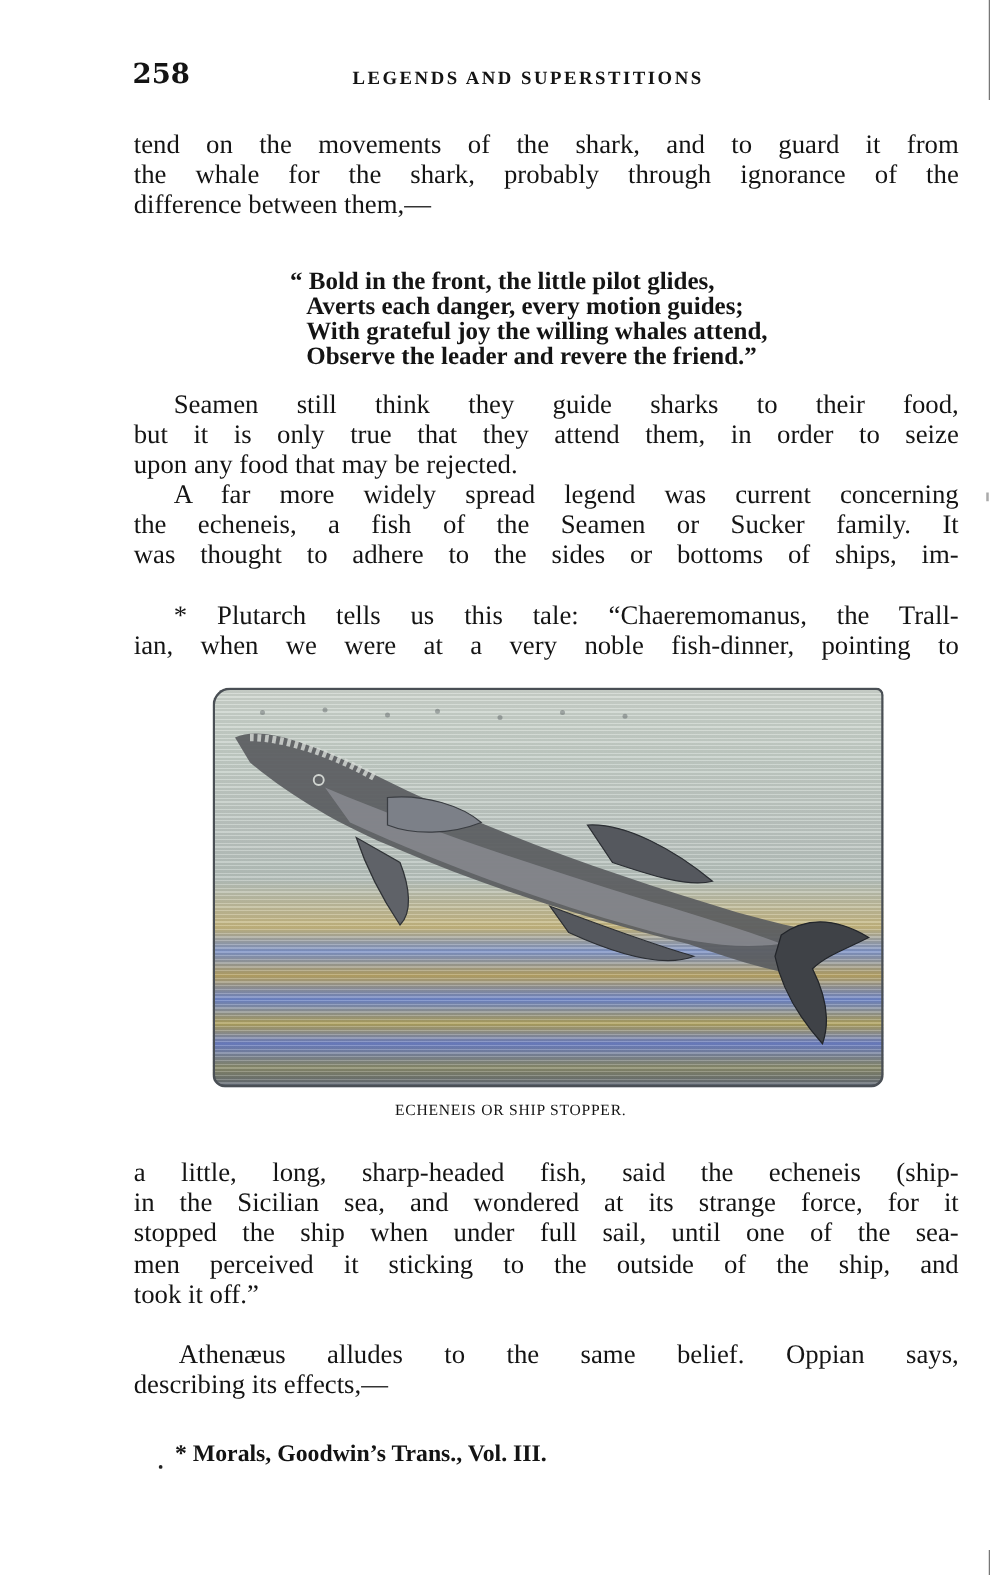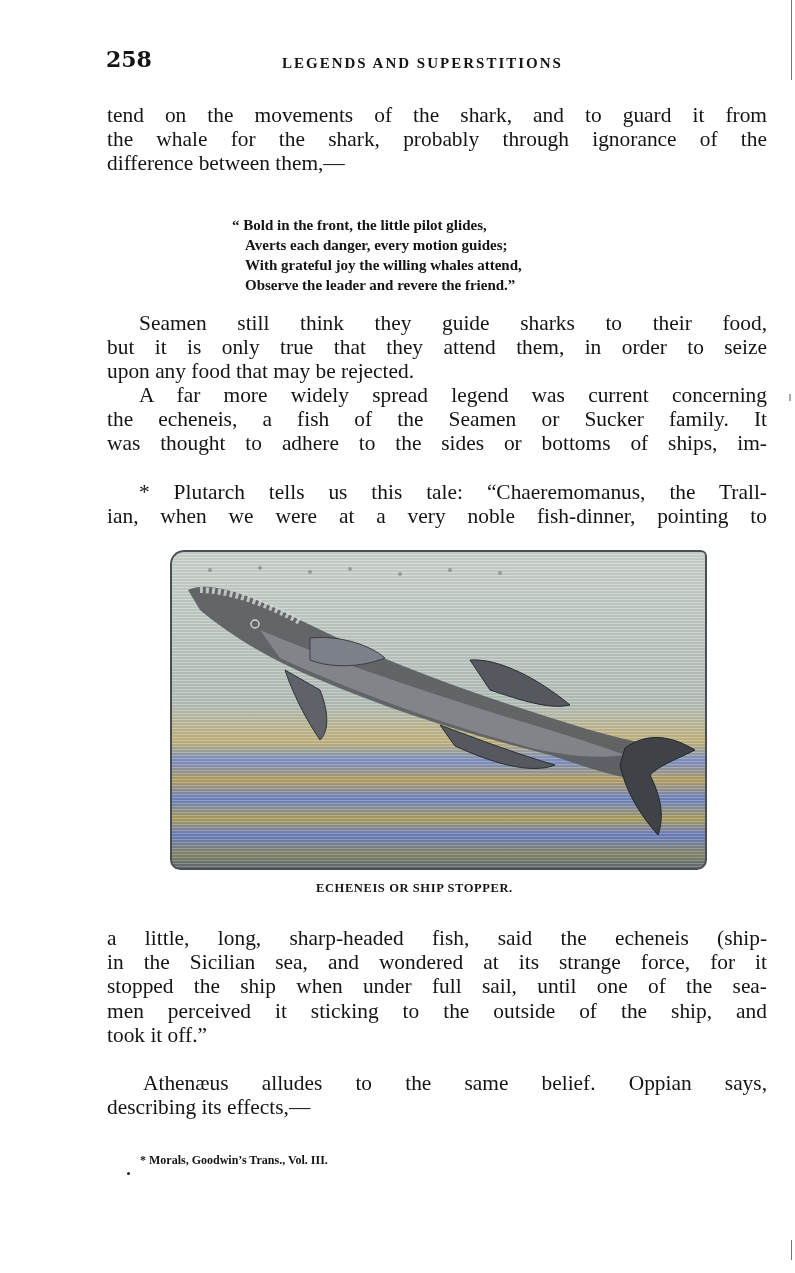--- a/index.html
+++ b/index.html
@@ -22,44 +22,44 @@
     }
     .body-text {
       position: absolute; left: 107px; width: 660px;
       font-size: 21.4px; line-height: 24.2px; text-align: justify;
       text-align-last: auto;
     }
     .line { display: block; text-align: justify; text-align-last: justify; white-space: nowrap; }
     .line.last { text-align-last: left; }
     .poem {
       position: absolute; left: 232px; top: 215px;
-      font-size: 15px; line-height: 20px; font-weight: bold;
+      font-size: 20px; line-height: 20px; font-weight: bold;
     }
     .poem .pline { display: block; white-space: nowrap; }
     .poem .pline.cont { padding-left: 13px; }
     .figure {
       position: absolute; left: 170px; top: 550px; width: 537px; height: 320px;
       border-radius: 14px 6px 10px 10px;
       overflow: hidden;
       background:
         repeating-linear-gradient(0deg, rgba(255,255,255,0.18) 0 1px, rgba(0,0,0,0.06) 1px 3px),
         linear-gradient(180deg,
           #cfd6cf 0%, #c5cfc8 18%, #bfc8c3 35%, #b8c2bd 48%,
           #c6b780 60%, #7e93c6 66%, #b8a466 72%, #6f86c9 78%,
           #b0a25e 84%, #6c7fc4 89%, #8a8b6a 95%, #5c6577 100%);
       box-shadow: inset 0 0 0 2px #4a4f55;
     }
     .figure svg { position: absolute; left: 0; top: 0; }
     .caption {
       position: absolute; left: 316px; top: 881px;
-      font-size: 12.5px; font-weight: bold; letter-spacing: 0.6px;
+      font-size: 12.5px; font-weight: normal; letter-spacing: 0.6px;
     }
     .footnote {
       position: absolute; left: 140px; top: 1153px;
-      font-size: 12px; font-weight: bold; text-align: center;
+      font-size: 19px; font-weight: bold; text-align: center;
     }
     .stray-dot {
       position: absolute; left: 127px; top: 1172px; width: 3px; height: 3px;
       background: #222; border-radius: 50%;
     }
     .stray-mark {
       position: absolute; left: 789px; top: 394px; width: 2px; height: 7px; background: #aaa;
     }
   </style>
 </head>

